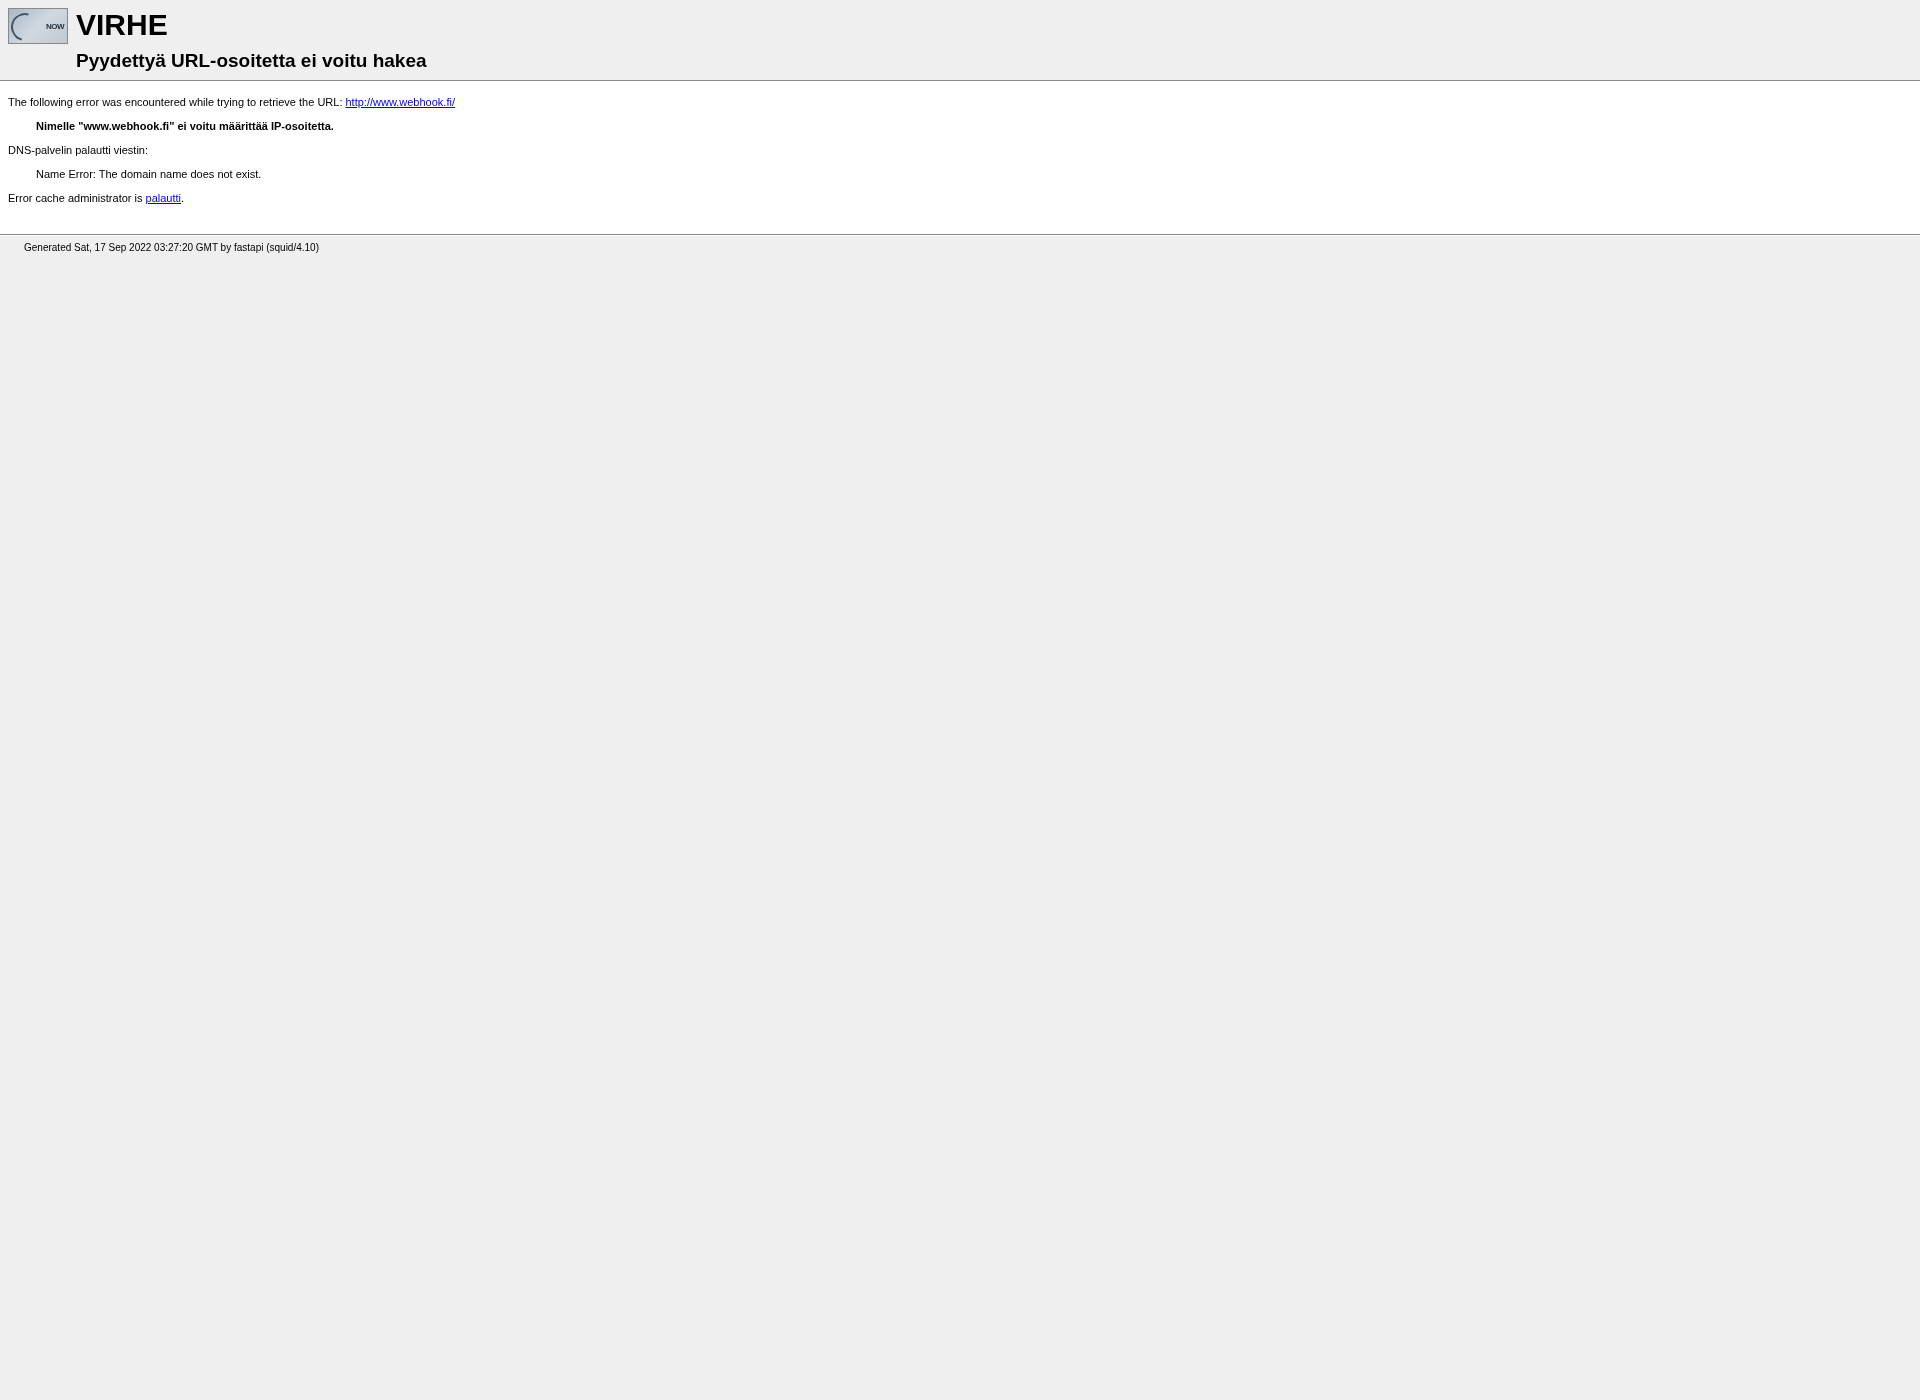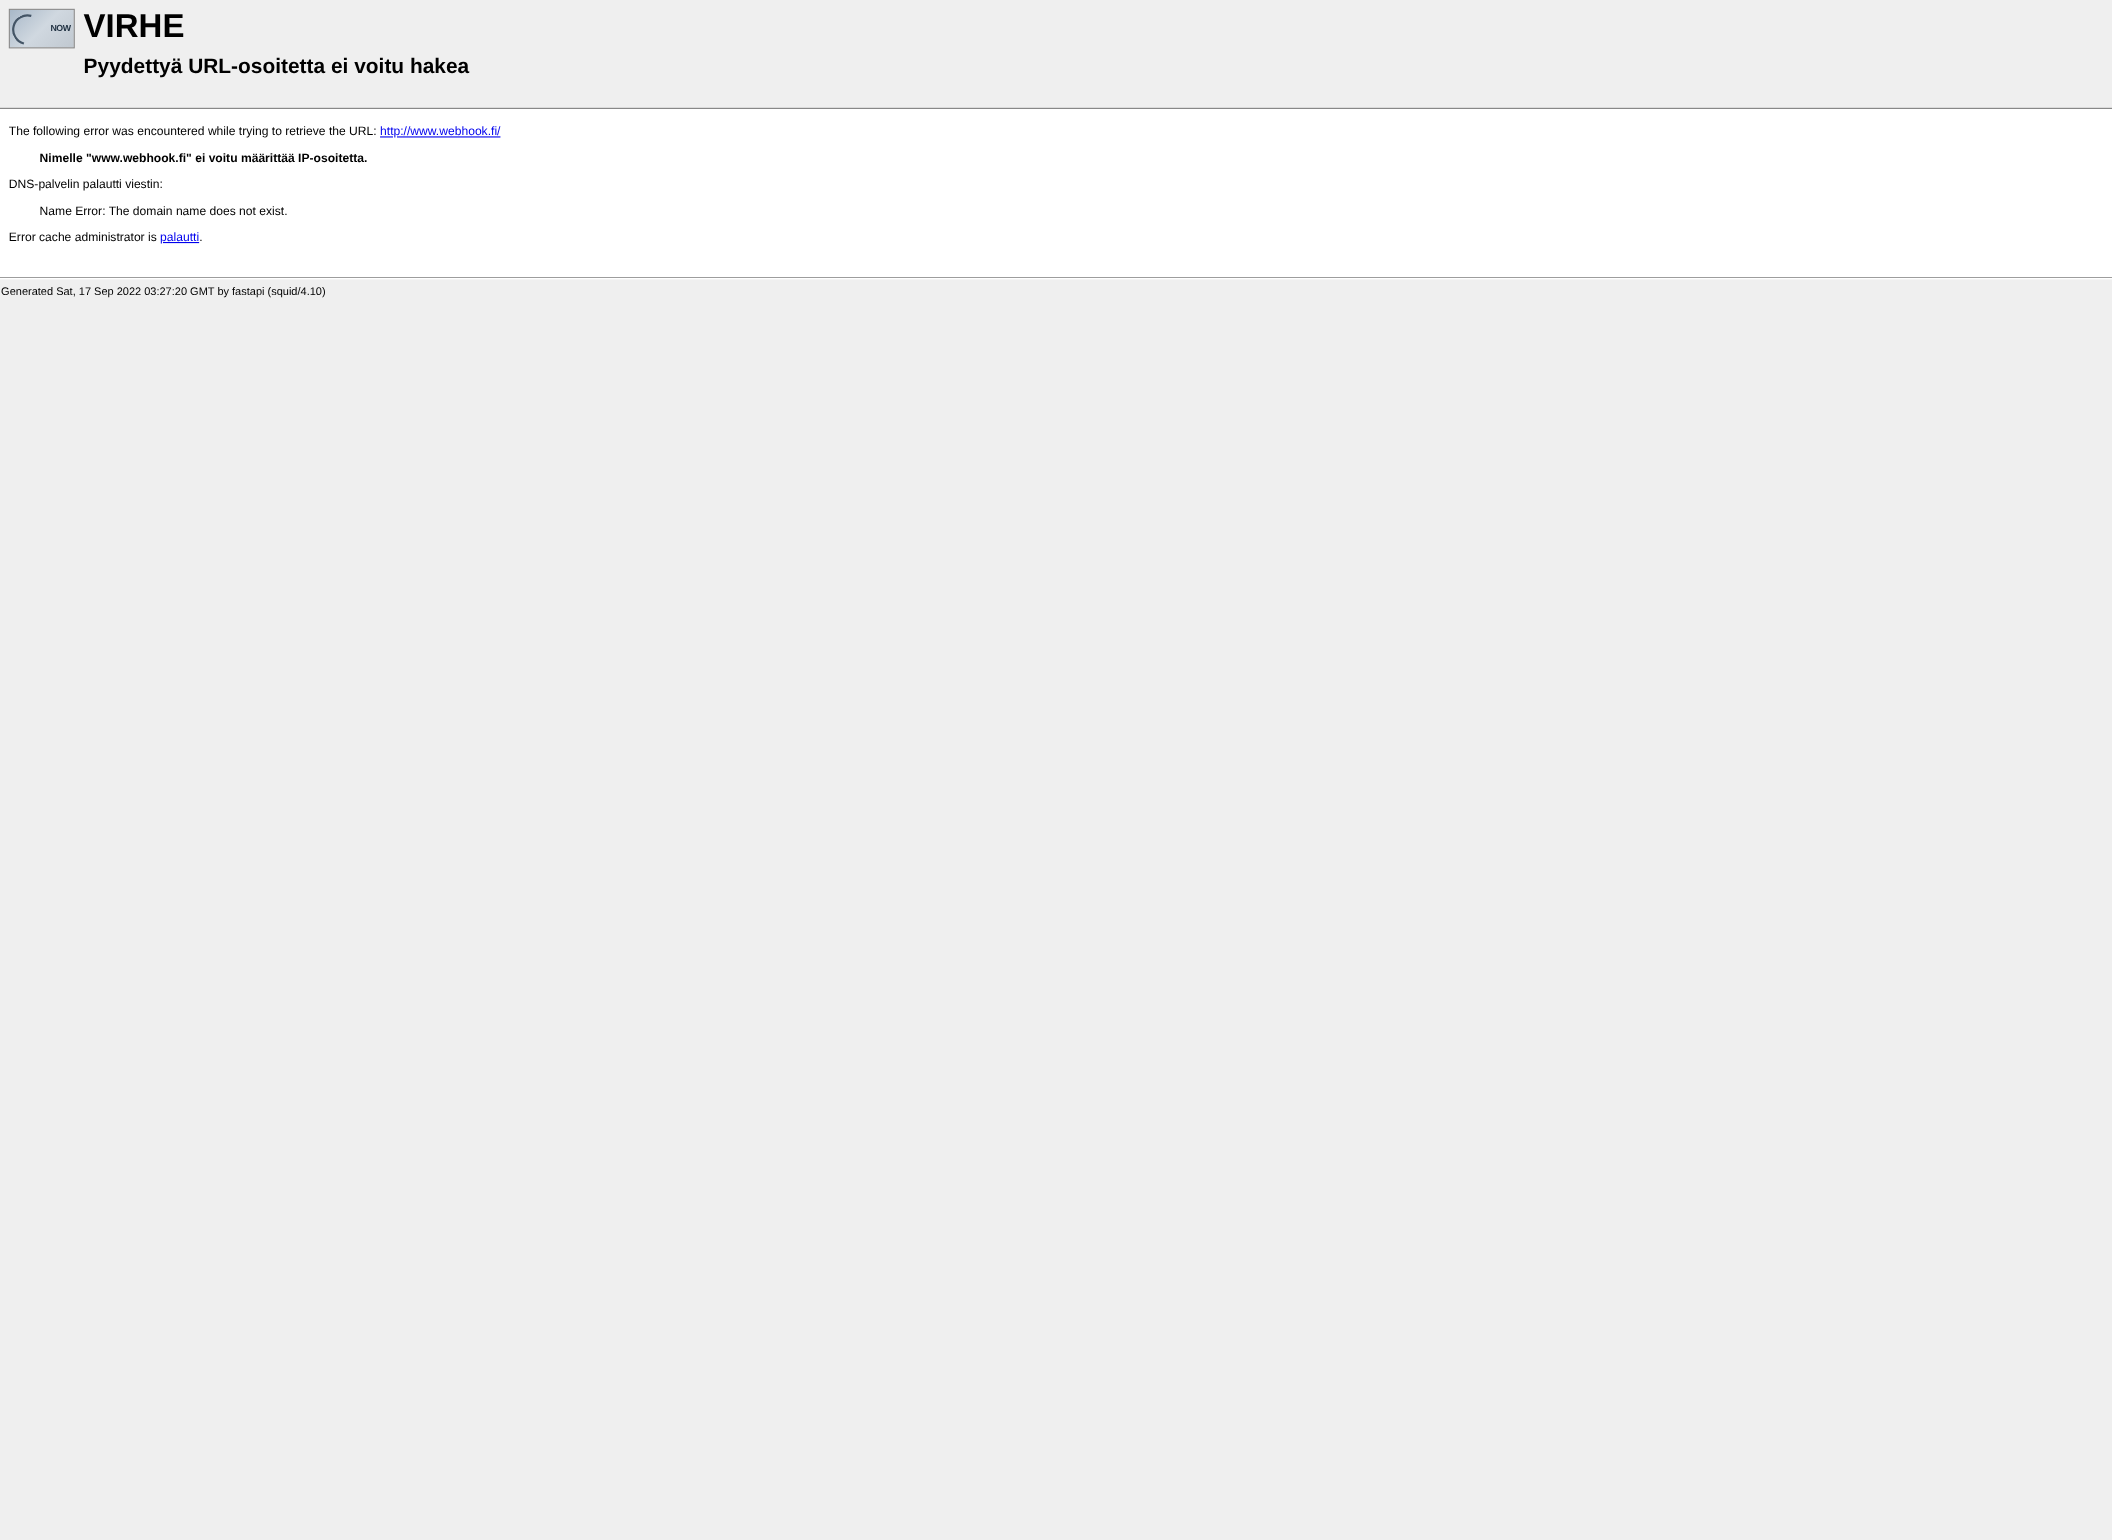--- a/index.html
+++ b/index.html
@@ -7,21 +7,21 @@
       padding: 0;
       box-sizing: border-box;
     }
     body {
       font-family: Verdana, Arial, sans-serif;
       background: #efefef;
       font-size: 11px;
       color: #000;
     }
     .header {
-      padding: 8px 8px 26px 8px;
+      padding: 8px 8px 8px 8px;
       display: flex;
       align-items: flex-start;
       gap: 8px;
     }
     .squid-icon {
       width: 60px;
       height: 36px;
       border: 1px solid #888;
       background: linear-gradient(135deg, #a8b8c8 0%, #d0d8e0 50%, #c0c8d0 100%);
       display: flex;
@@ -89,21 +89,21 @@
       font-size: 11px;
     }
     .content .blockquote.bold {
       font-weight: bold;
     }
     a {
       color: #0000ee;
       text-decoration: underline;
     }
     .footer {
-      padding: 6px 1px;
+      padding: 6px 24px;
       font-size: 10px;
       color: #000;
     }
   </style>
 </head>
 <body>
 
 <div class="header">
   <div class="squid-icon">
     <div class="squid-icon-inner">

